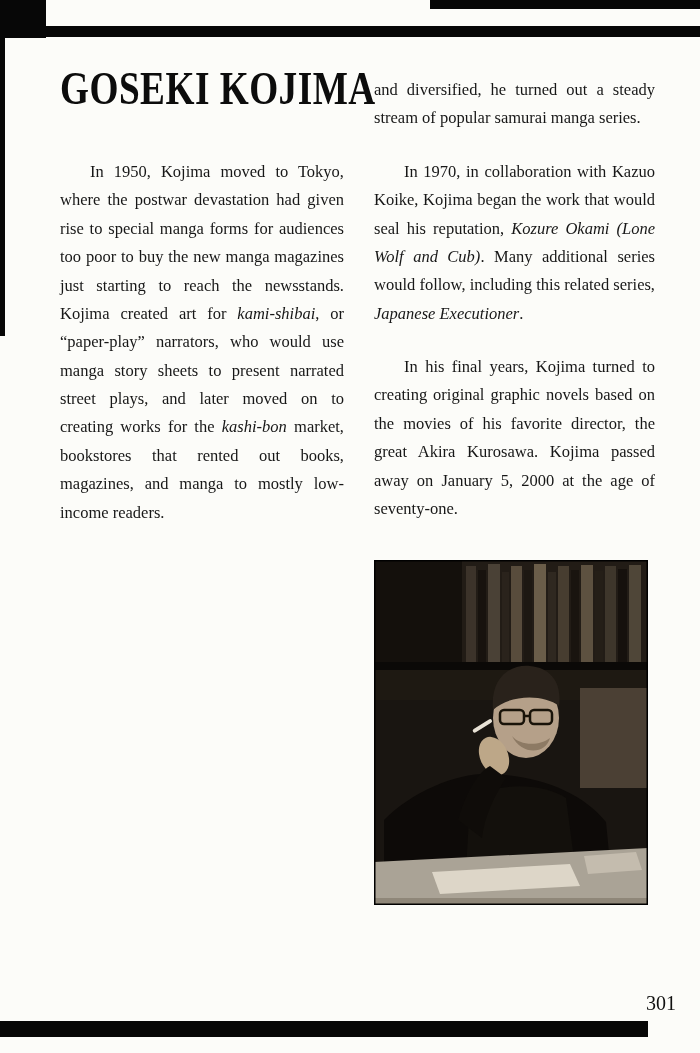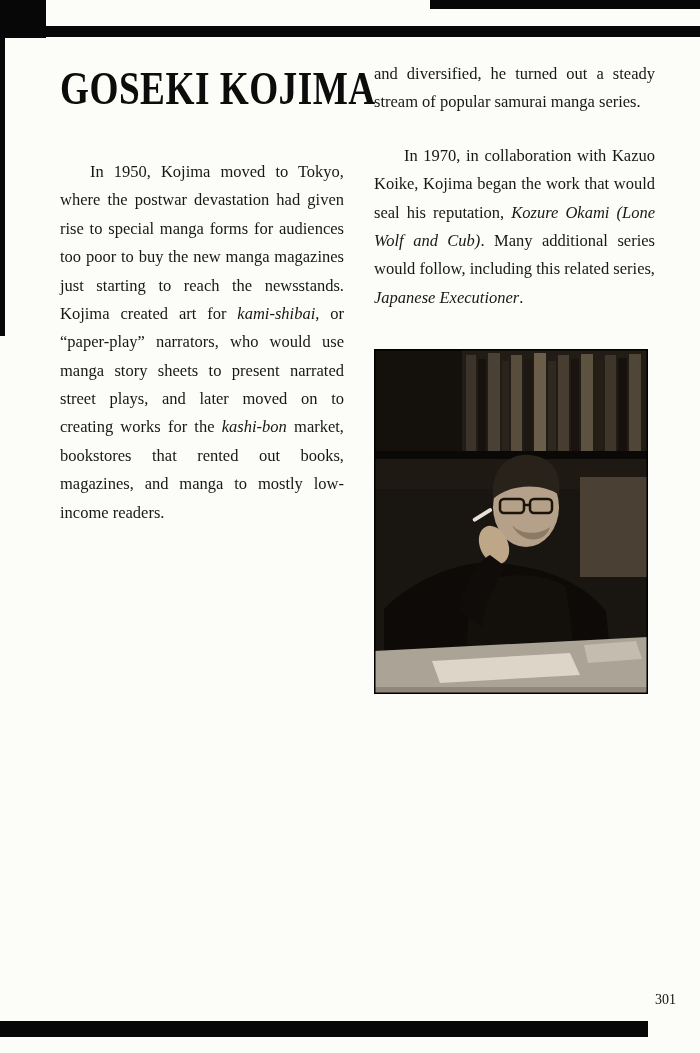--- a/index.html
+++ b/index.html
@@ -11,36 +11,36 @@
   
   .art{position:absolute;background:#070707;}
   .art-top-bar{left:0;top:26px;width:700px;height:11px;}
   .art-top-left{left:0;top:0;width:46px;height:38px;}
   .art-top-right{left:430px;top:0;width:270px;height:9px;}
   .art-left-strip{left:0;top:36px;width:5px;height:300px;}
   .art-bottom-bar{left:0;top:1021px;width:648px;height:16px;}
   
   .col{position:absolute;}
   .col-left{left:60px;top:66px;width:284px;}
-  .col-right{left:374px;top:60px;width:281px;}
+  .col-right{left:374px;top:76px;width:281px;}
   .title-wrap{height:62px;margin-bottom:30px;}
   .title{
     display:inline-block;margin:0;font-size:38px;font-weight:bold;
     letter-spacing:0.5px;white-space:nowrap;color:#0c0c0c;
     transform:scale(0.98,1.22);transform-origin:left center;
   }
   .para{
     margin:0 0 25px 0;text-align:justify;font-size:16.5px;
     line-height:1.72;color:#171717;
   }
   .para.indent{text-indent:30px;}
   .italic{font-style:italic;}
   .photo-frame{margin-top:12px;width:274px;height:345px;}
   .page-number{
-    position:absolute;right:24px;top:992px;font-size:14px;color:#111;
+    position:absolute;right:24px;top:992px;font-size:20px;color:#111;
   }
 </style>
 </head>
 <body>
 
 <div class="scan">
 
   <div class="art art-top-bar"></div>
   <div class="art art-top-left"></div>
   <div class="art art-top-right"></div>
@@ -53,20 +53,21 @@
     </div>
     <div>
         <p class="para indent"><span>In 1950, Kojima moved to Tokyo, where the postwar devastation had given rise to special manga forms for audiences too poor to buy the new manga magazines just starting to reach the newsstands. Kojima created art for </span><span class="italic">kami-shibai</span><span>, or “paper-play” narrators, who would use manga story sheets to present narrated street plays, and later moved on to creating works for the </span><span class="italic">kashi-bon</span><span> market, bookstores that rented out books, magazines, and manga to mostly low-income readers.</span></p>
       </div>
   </div>
 
   <div class="col col-right">
     <div>
         <p class="para"><span>and diversified, he turned out a steady stream of popular samurai manga series.</span></p>
         <p class="para indent"><span>In 1970, in collaboration with Kazuo Koike, Kojima began the work that would seal his reputation, </span><span class="italic">Kozure Okami (Lone Wolf and Cub)</span><span>. Many additional series would follow, including this related series, </span><span class="italic">Japanese Executioner</span><span>.</span></p>
+        <p class="para indent"><span>In his final years, Kojima turned to creating original graphic novels based on the movies of his favorite director, the great Akira Kurosawa. Kojima passed away on January 5, 2000 at the age of seventy-one.</span></p>
       </div>
 
     
     <svg class="photo-frame" viewBox="0 0 274 345" role="img">
       <rect x="0" y="0" width="274" height="345" fill="#191511"></rect>
 
       <g>
         <rect x="0" y="0" width="274" height="118" fill="#221c16"></rect>
         <rect x="0" y="0" width="88" height="118" fill="#14100c"></rect>
         <rect x="92" y="6" width="10" height="96" fill="#3c332a"></rect>

